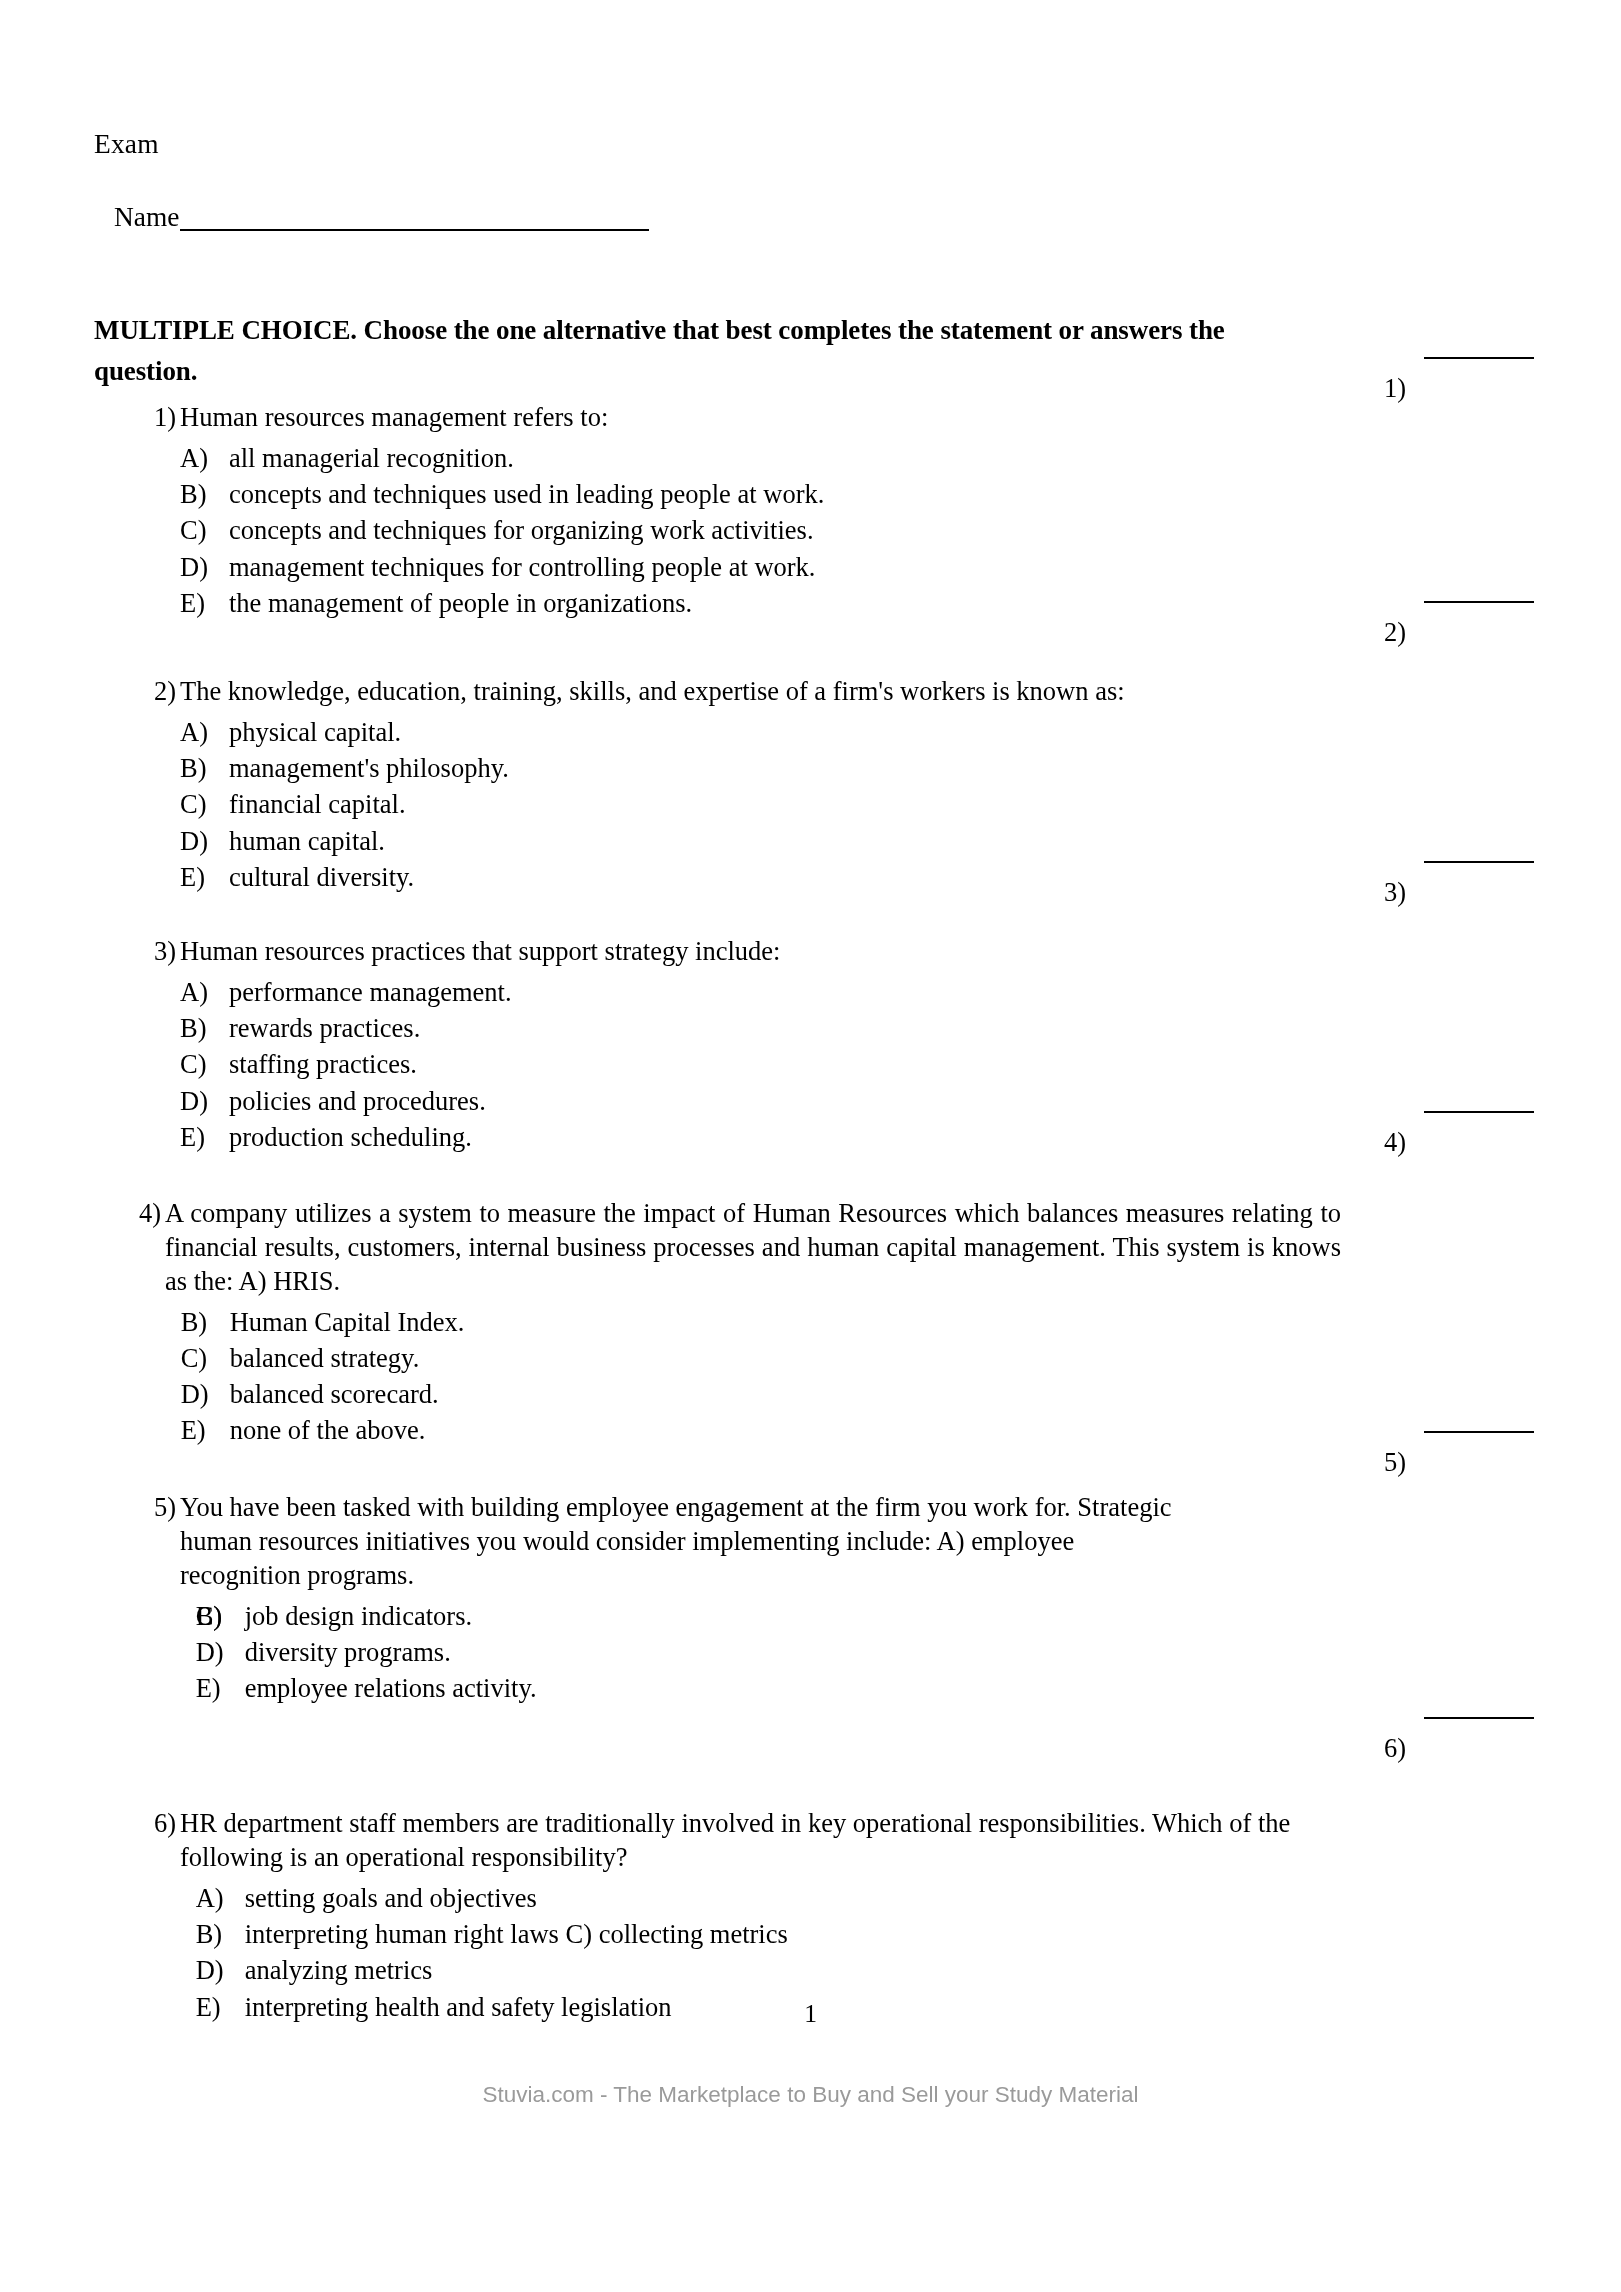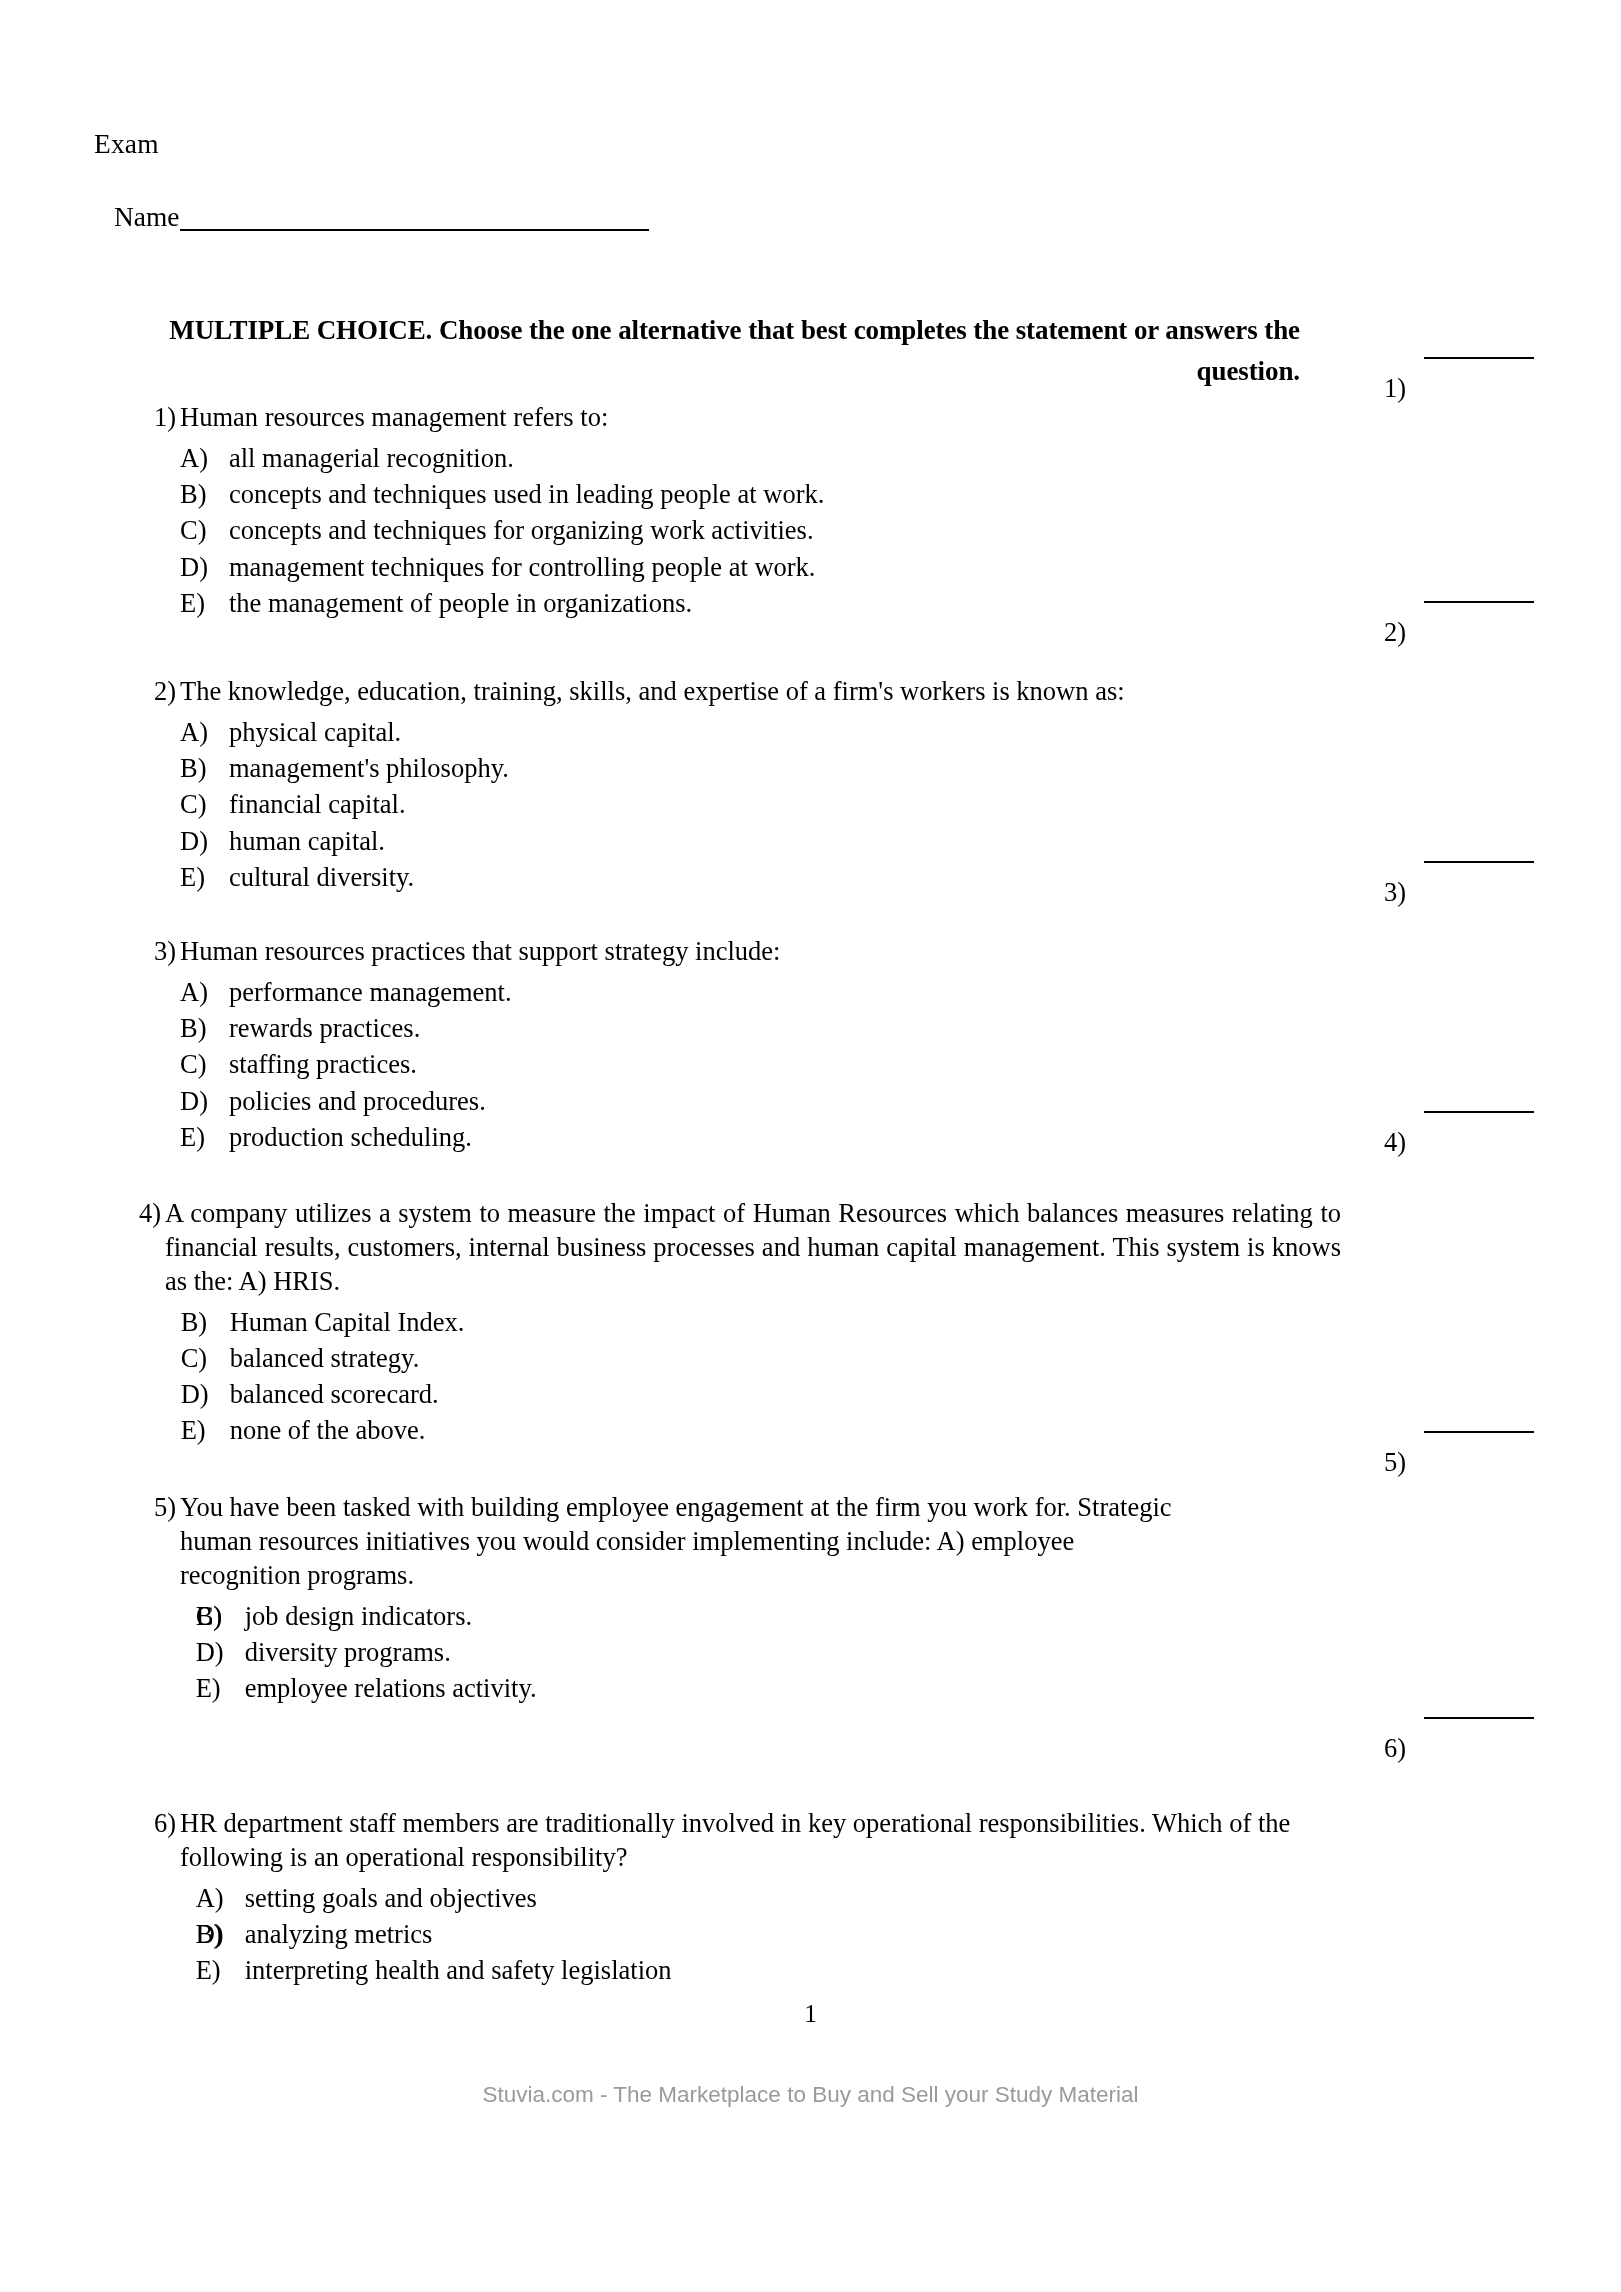--- a/index.html
+++ b/index.html
@@ -58,21 +58,20 @@
   
   .instruction {
     position: absolute;
     left: 94px;
     top: 310px;
     width: 1206px;
     font-size: 27px;
     font-weight: bold;
     line-height: 1.52;
     letter-spacing: -0.1px;
-    text-align: right;
   }
 
   .q {
     position: absolute;
     font-size: 26.5px;
     line-height: 1.0;
   }
   .q-stem {
     position: relative;
     display: block;
@@ -240,21 +239,21 @@
     </ul>
   </div>
 
   <div class="q" style="left:180px; top:1759px; width:1137px;">
     <div class="q-stem">
       <span class="q-num">6)</span>
       <span class="q-body">HR department staff members are traditionally involved in key operational responsibilities. Which of the following is an operational responsibility?</span>
     </div>
     <ul class="choices" style="margin-left:15.7px;">
       <li class="choice"><span class="choice-letter">A)</span><span>setting goals and objectives</span></li>
-      <li class="choice"><span class="choice-letter">B)</span></li>
+      <li class="choice"><span class="choice-letter">B)</span><span>interpreting human right laws C) collecting metrics</span></li>
       <li class="choice"><span class="choice-letter">D)</span><span>analyzing metrics</span></li>
       <li class="choice"><span class="choice-letter">E)</span><span>interpreting health and safety legislation</span></li>
     </ul>
   </div>
 
   <div class="ablank" style="left:1341px; top:357px;">
     <div class="ablank-rule"></div>
     <div class="ablank-num">1)</div>
   </div>
 

